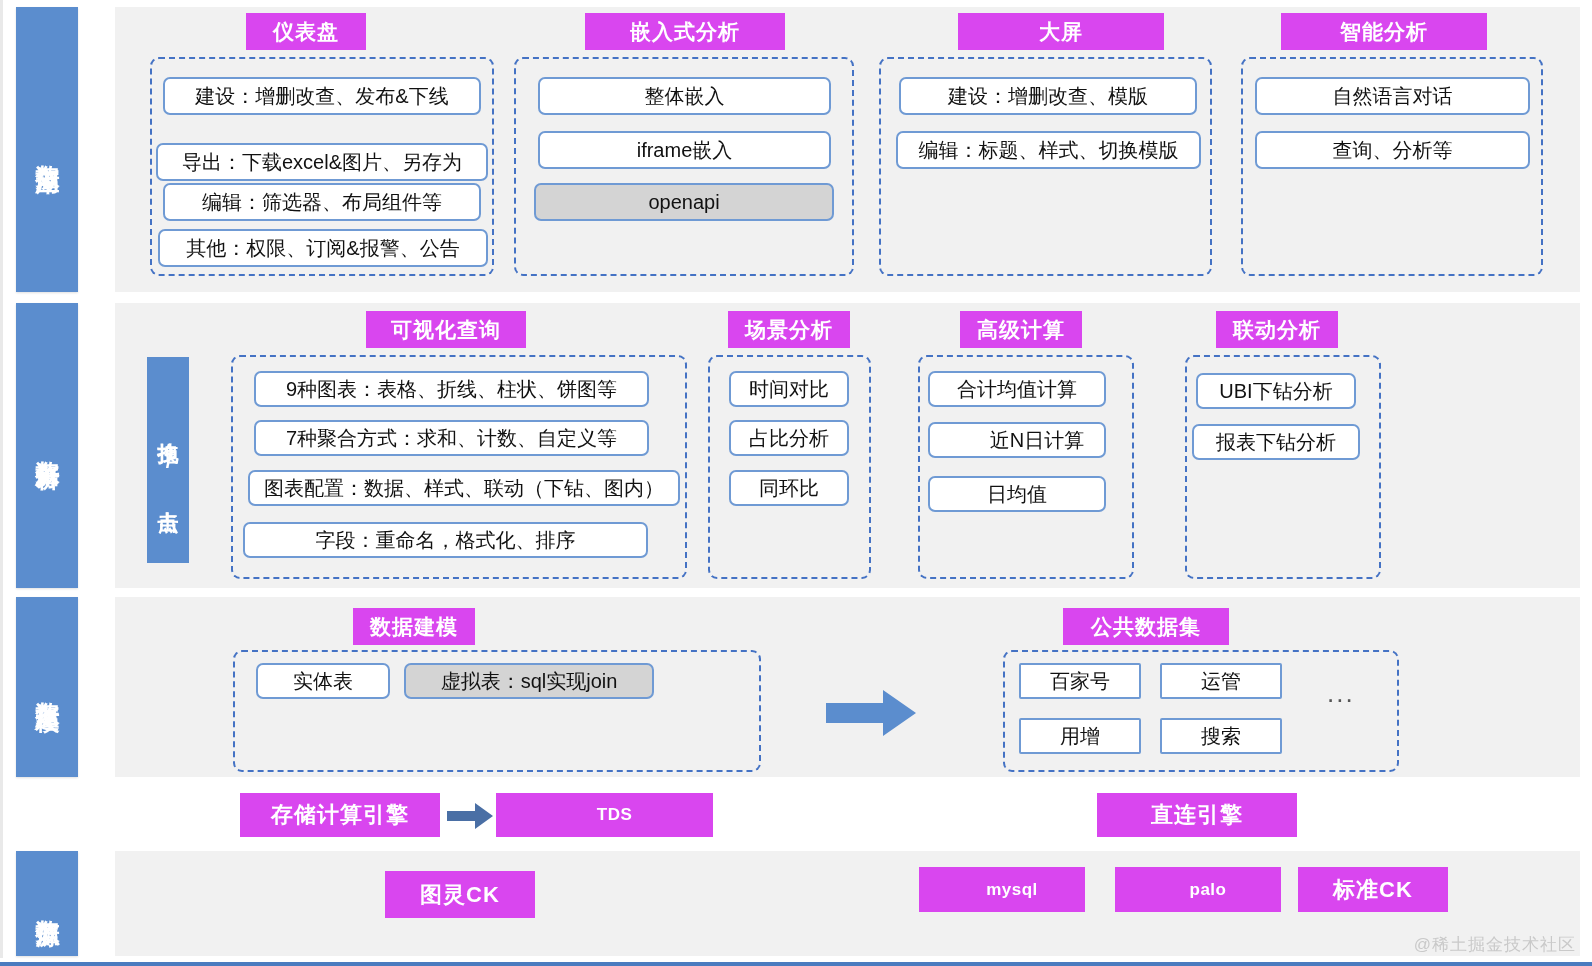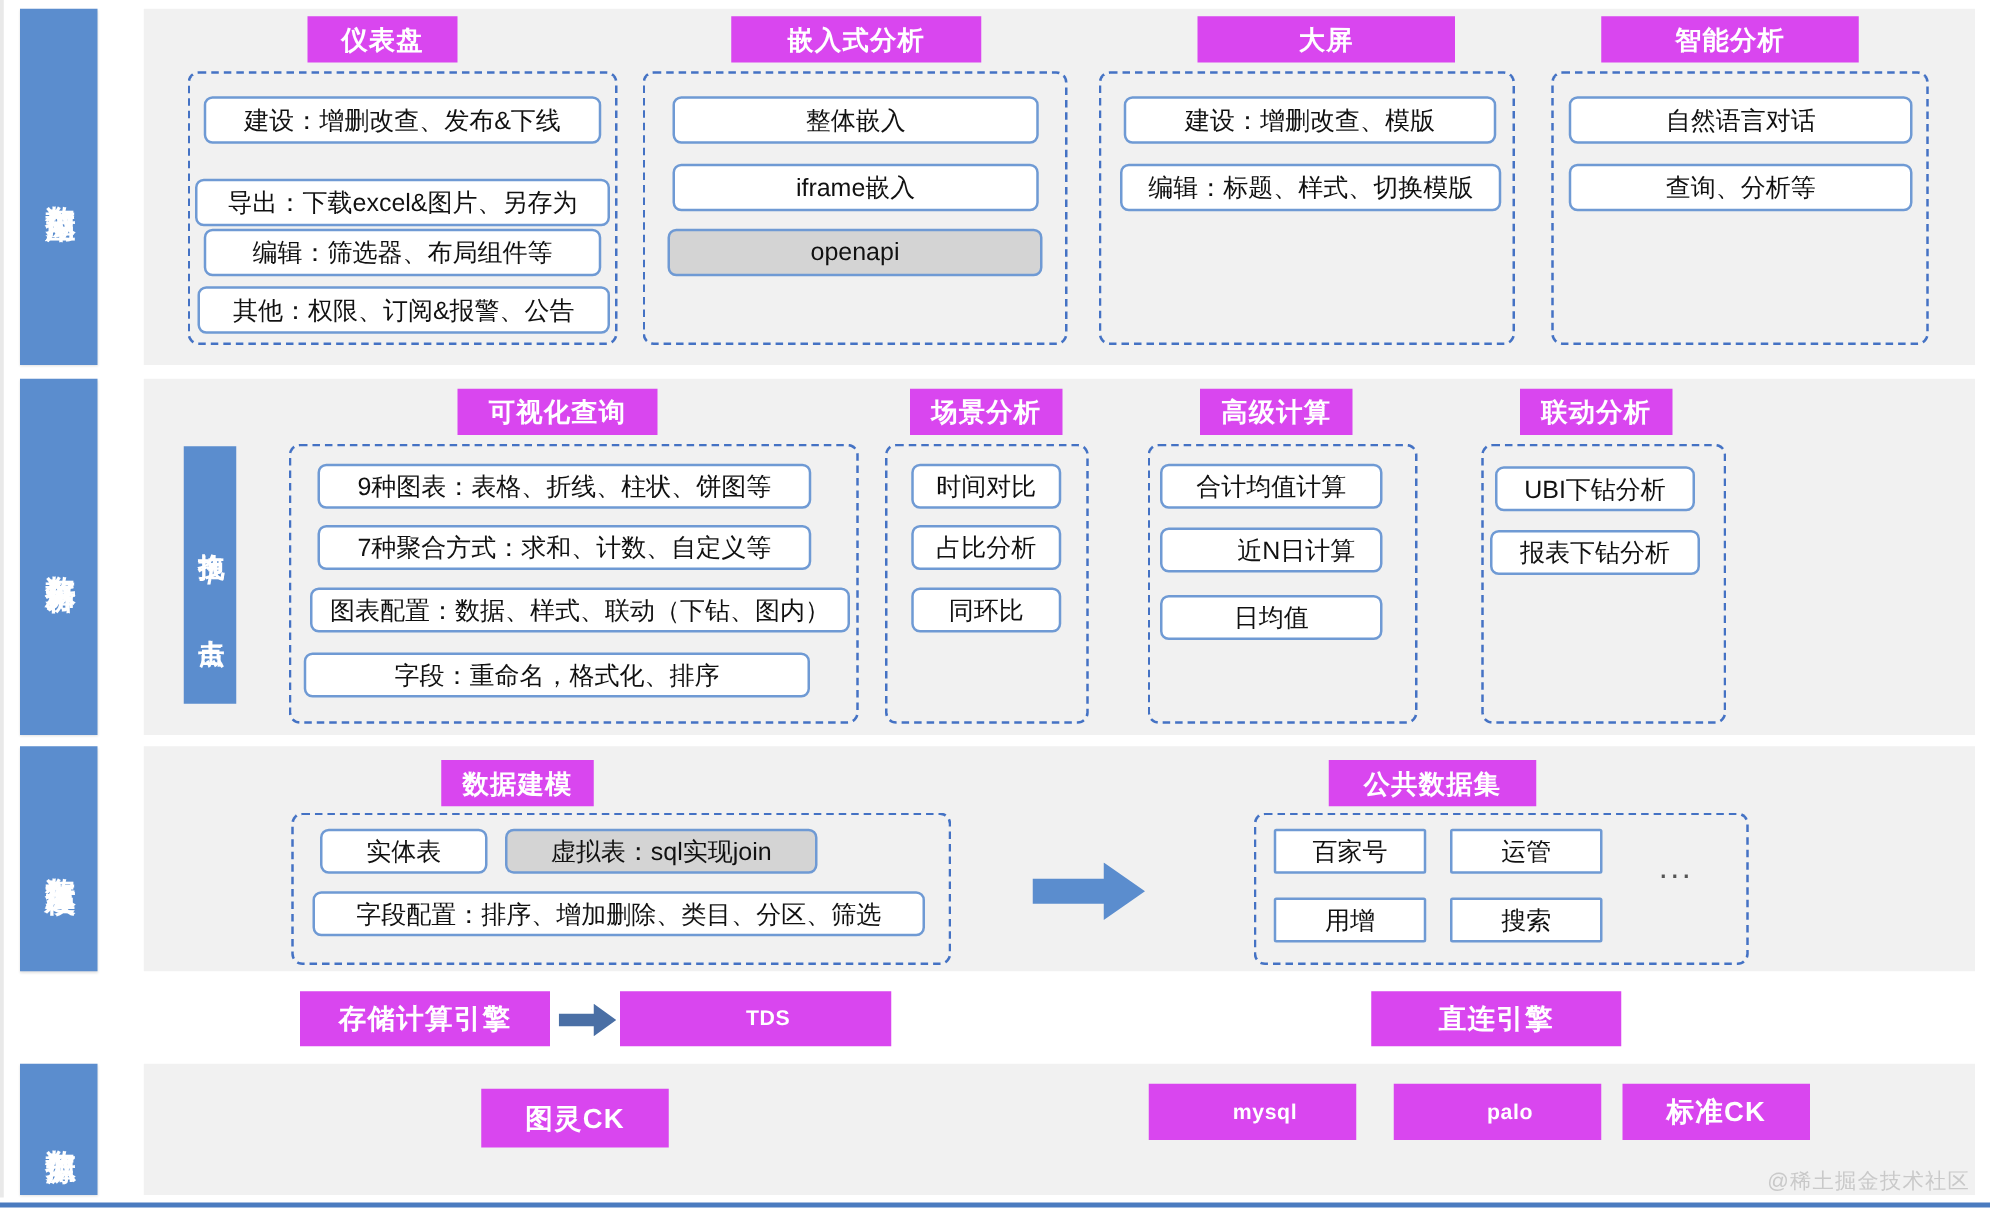--- a/index.html
+++ b/index.html
@@ -223,21 +223,20 @@
 
   <div class="chip" style="left:1216px; top:311px; width:122px; height:37px;">联动分析</div>
   <div class="dashbox" style="left:1185px; top:355px; width:196px; height:224px;"></div>
   <div class="item" style="left:1196px; top:373px; width:160px; height:36px;">UBI下钻分析</div>
   <div class="item" style="left:1192px; top:424px; width:168px; height:36px;">报表下钻分析</div>
 
   <div class="chip" style="left:353px; top:608px; width:122px; height:37px;">数据建模</div>
   <div class="dashbox" style="left:233px; top:650px; width:528px; height:122px;"></div>
   <div class="item" style="left:256px; top:663px; width:134px; height:36px;">实体表</div>
   <div class="item gray" style="left:404px; top:663px; width:250px; height:36px;">虚拟表：sql实现join</div>
-  <div class="item" style="left:250px; top:713px; width:490px; height:36px;">字段配置：排序、增加删除、类目、分区、筛选</div>
 
   <svg class="arrow-big" style="left:826px; top:690px;" width="90" height="46" viewBox="0 0 90 46">
     <path d="M0 13 L57 13 L57 0 L90 23 L57 46 L57 33 L0 33 Z" fill="#5b8dce"></path>
   </svg>
 
   <div class="chip" style="left:1063px; top:608px; width:166px; height:37px;">公共数据集</div>
   <div class="dashbox" style="left:1003px; top:650px; width:396px; height:122px;"></div>
   <div class="item sq" style="left:1019px; top:663px; width:122px; height:36px;">百家号</div>
   <div class="item sq" style="left:1160px; top:663px; width:122px; height:36px;">运管</div>
   <div class="item sq" style="left:1019px; top:718px; width:122px; height:36px;">用增</div>

